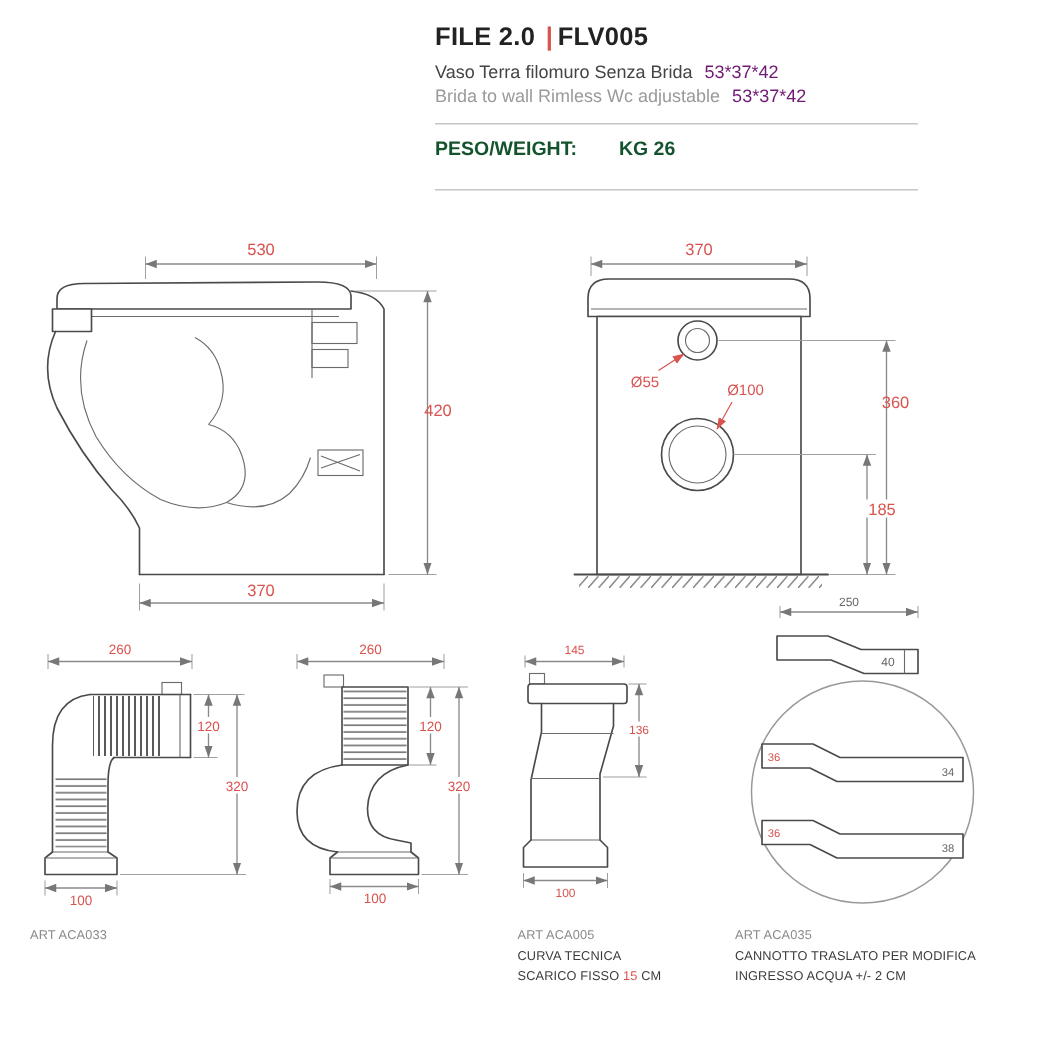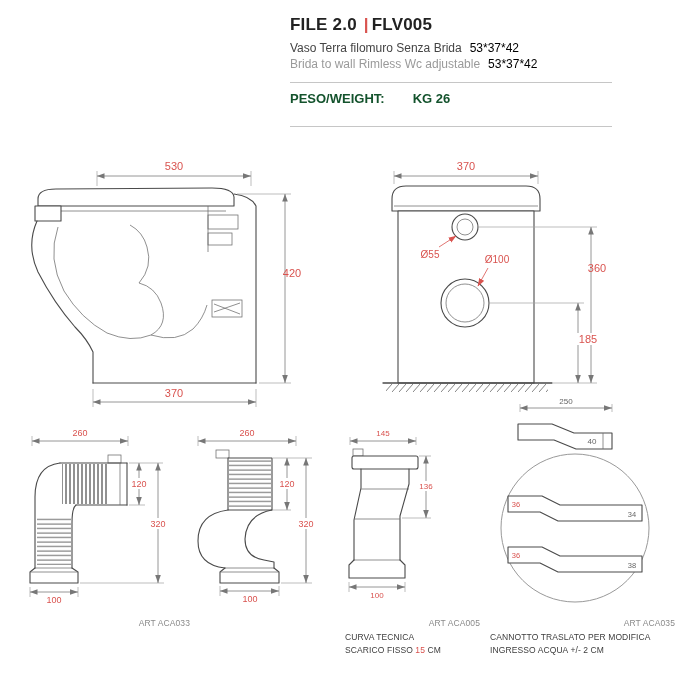--- a/index.html
+++ b/index.html
@@ -4,27 +4,27 @@
 <style>
   html,body{margin:0;padding:0;background:#fff;}
   #page{position:relative;width:700px;height:700px;background:#fff;overflow:hidden;
         font-family:"Liberation Sans",sans-serif;text-decoration:underline;}
   .abs{position:absolute;}
   
   .title{left:290px;top:15px;font-size:17px;font-weight:700;color:#222;letter-spacing:.2px;}
   .title .sep{color:#d9534f;margin:0 3px 0 7px;font-weight:700;}
   .desc{left:290px;font-size:12px;color:#444;}
   .desc.en{color:#9a9a9a;}
-  .desc .size{color:#000000;margin-left:8px;}
+  .desc .size{color:#701a75;margin-left:8px;}
   .rule{left:290px;width:322px;height:1px;background:#c6c6c6;}
   .weight{left:290px;top:91px;font-size:13px;font-weight:700;color:#14532d;}
   .weight .wv{margin-left:28px;}
   
   .caption{position:absolute;top:617px;font-size:8.5px;color:#3c3c3c;line-height:1.5;letter-spacing:.1px;}
-  .caption .art{color:#8a8a8a;margin-bottom:1px;text-align:right;}
+  .caption .art{color:#8a8a8a;margin-bottom:1px;}
   .red{color:#d9534f;}
   
   svg{position:absolute;left:0;top:0;}
   .ln{stroke:#4a4a4a;stroke-width:1.1;fill:none;stroke-linecap:round;stroke-linejoin:round;}
   .lnf{stroke:#4a4a4a;stroke-width:1.1;fill:#fff;stroke-linejoin:round;}
   .thin{stroke:#6b6b6b;stroke-width:.75;fill:none;}
   .dim{stroke:#8a8a8a;stroke-width:.9;fill:none;}
   .ext{stroke:#a0a0a0;stroke-width:.7;fill:none;}
   .lead{stroke:#d9534f;stroke-width:.8;fill:none;}
   text{font-family:"Liberation Sans",sans-serif;}

